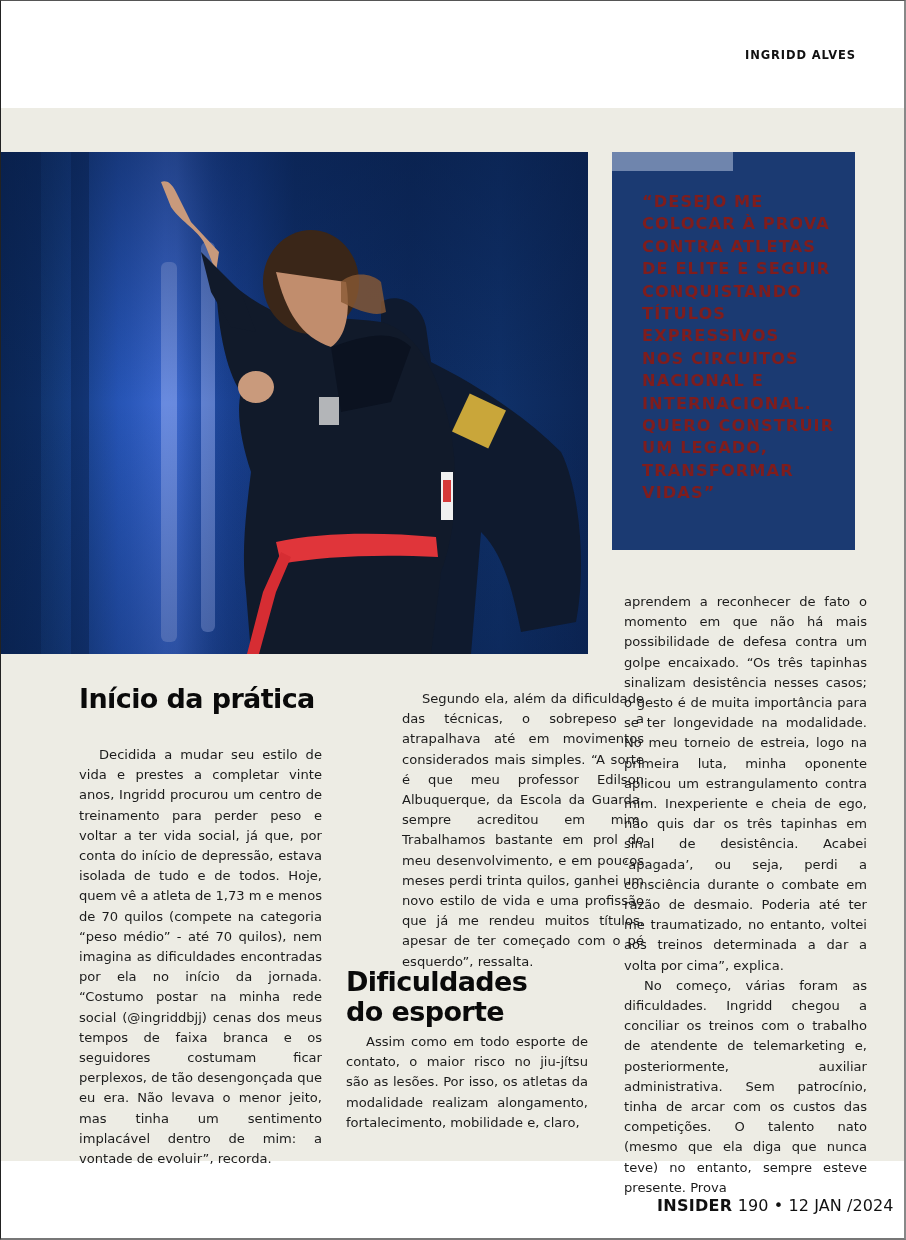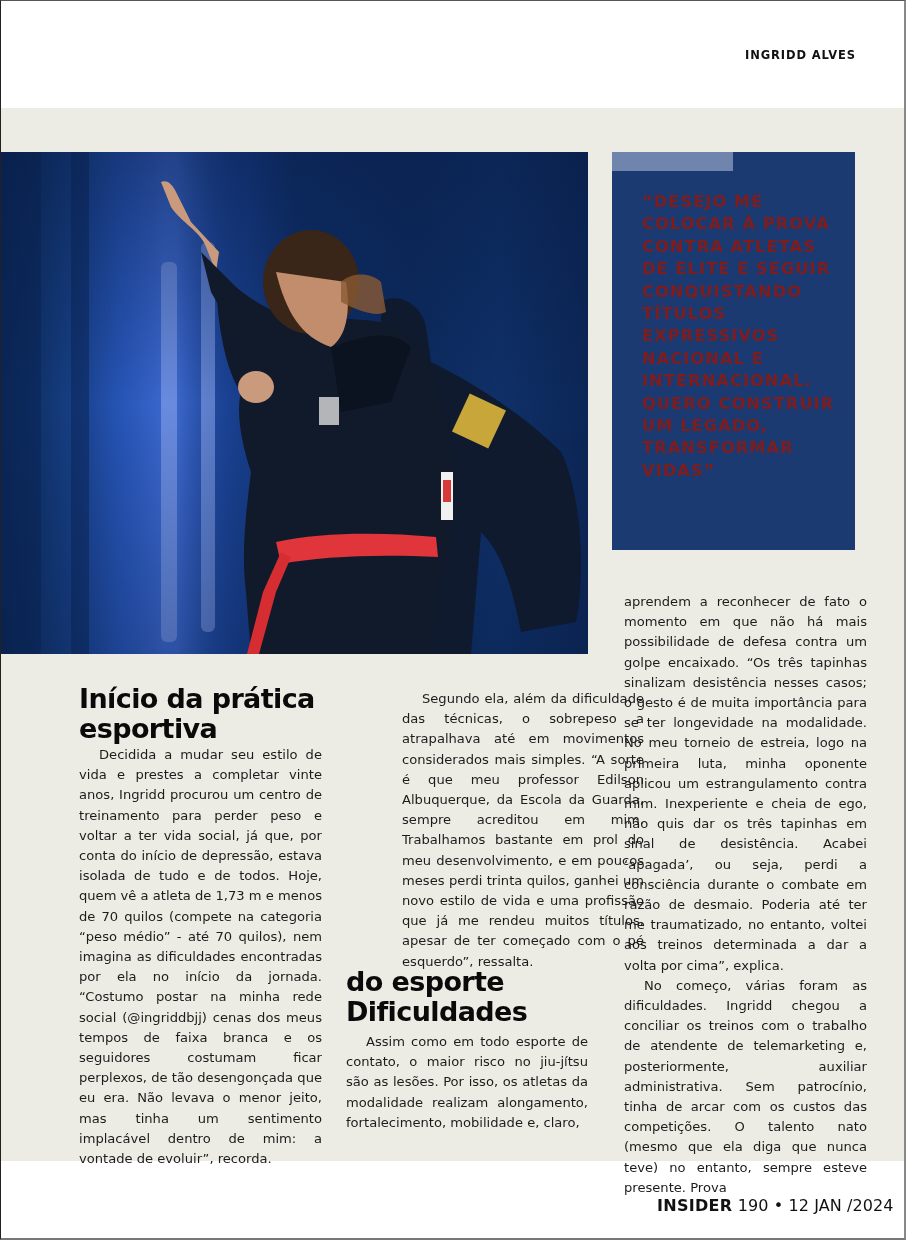--- a/index.html
+++ b/index.html
@@ -124,42 +124,42 @@
 <div class="quote-box"></div>
 <div class="quote-tab"></div>
 <div class="quote-text">
   <div>“DESEJO ME</div>
   <div>COLOCAR À PROVA</div>
   <div>CONTRA ATLETAS</div>
   <div>DE ELITE E SEGUIR</div>
   <div>CONQUISTANDO</div>
   <div>TÍTULOS</div>
   <div>EXPRESSIVOS</div>
+  <div>NOS CIRCUITOS</div>
   <div>NACIONAL E</div>
   <div>INTERNACIONAL.</div>
   <div>QUERO CONSTRUIR</div>
   <div>UM LEGADO,</div>
   <div>TRANSFORMAR</div>
   <div>VIDAS”</div>
 </div>
 
 <div class="section-head" style="left:79px; top:684px; width:260px;">
   <div>Início da prática</div>
-  <div>esportiva</div>
 </div>
 <div class="col" style="left:79px; top:745px; width:243px;">
   <p>Decidida a mudar seu estilo de vida e prestes a completar vinte anos, Ingridd procurou um centro de treinamento para perder peso e voltar a ter vida social, já que, por conta do início de depressão, estava isolada de tudo e de todos. Hoje, quem vê a atleta de 1,73 m e menos de 70 quilos (compete na categoria “peso médio” - até 70 quilos), nem imagina as dificuldades encontradas por ela no início da jornada. “Costumo postar na minha rede social (@ingriddbjj) cenas dos meus tempos de faixa branca e os seguidores costumam ficar perplexos, de tão desengonçada que eu era. Não levava o menor jeito, mas tinha um sentimento implacável dentro de mim: a vontade de evoluir”, recorda.</p>
 </div>
 
 <div class="col" style="left:366px; top:689px; width:242px;margin-left:36px;">
   <p>Segundo ela, além da dificuldade das técnicas, o sobrepeso a atrapalhava até em movimentos considerados mais simples. “A sorte é que meu professor Edilson Albuquerque, da Escola da Guarda, sempre acreditou em mim. Trabalhamos bastante em prol do meu desenvolvimento, e em poucos meses perdi trinta quilos, ganhei um novo estilo de vida e uma profissão que já me rendeu muitos títulos, apesar de ter começado com o pé esquerdo”, ressalta.</p>
 </div>
 <div class="section-head" style="left:346px; top:967px; width:245px;">
+  <div>Dificuldades</div>
   <div>do esporte</div>
-  <div>Dificuldades</div>
 </div>
 <div class="col" style="left:346px; top:1032px; width:242px;">
   <p>Assim como em todo esporte de contato, o maior risco no jiu-jítsu são as lesões. Por isso, os atletas da modalidade realizam alongamento, fortalecimento, mobilidade e, claro,</p>
 </div>
 
 <div class="col" style="left:612px; top:592px; width:243px;margin-left:12px;">
   <p class="noindent">aprendem a reconhecer de fato o momento em que não há mais possibilidade de defesa contra um golpe encaixado. “Os três tapinhas sinalizam desistência nesses casos; o gesto é de muita importância para se ter longevidade na modalidade. No meu torneio de estreia, logo na primeira luta, minha oponente aplicou um estrangulamento contra mim. Inexperiente e cheia de ego, não quis dar os três tapinhas em sinal de desistência. Acabei ‘apagada’, ou seja, perdi a consciência durante o combate em razão de desmaio. Poderia até ter me traumatizado, no entanto, voltei aos treinos determinada a dar a volta por cima”, explica.</p>
   <p>No começo, várias foram as dificuldades. Ingridd chegou a conciliar os treinos com o trabalho de atendente de telemarketing e, posteriormente, auxiliar administrativa. Sem patrocínio, tinha de arcar com os custos das competições. O talento nato (mesmo que ela diga que nunca teve) no entanto, sempre esteve presente. Prova</p>
 </div>
 

